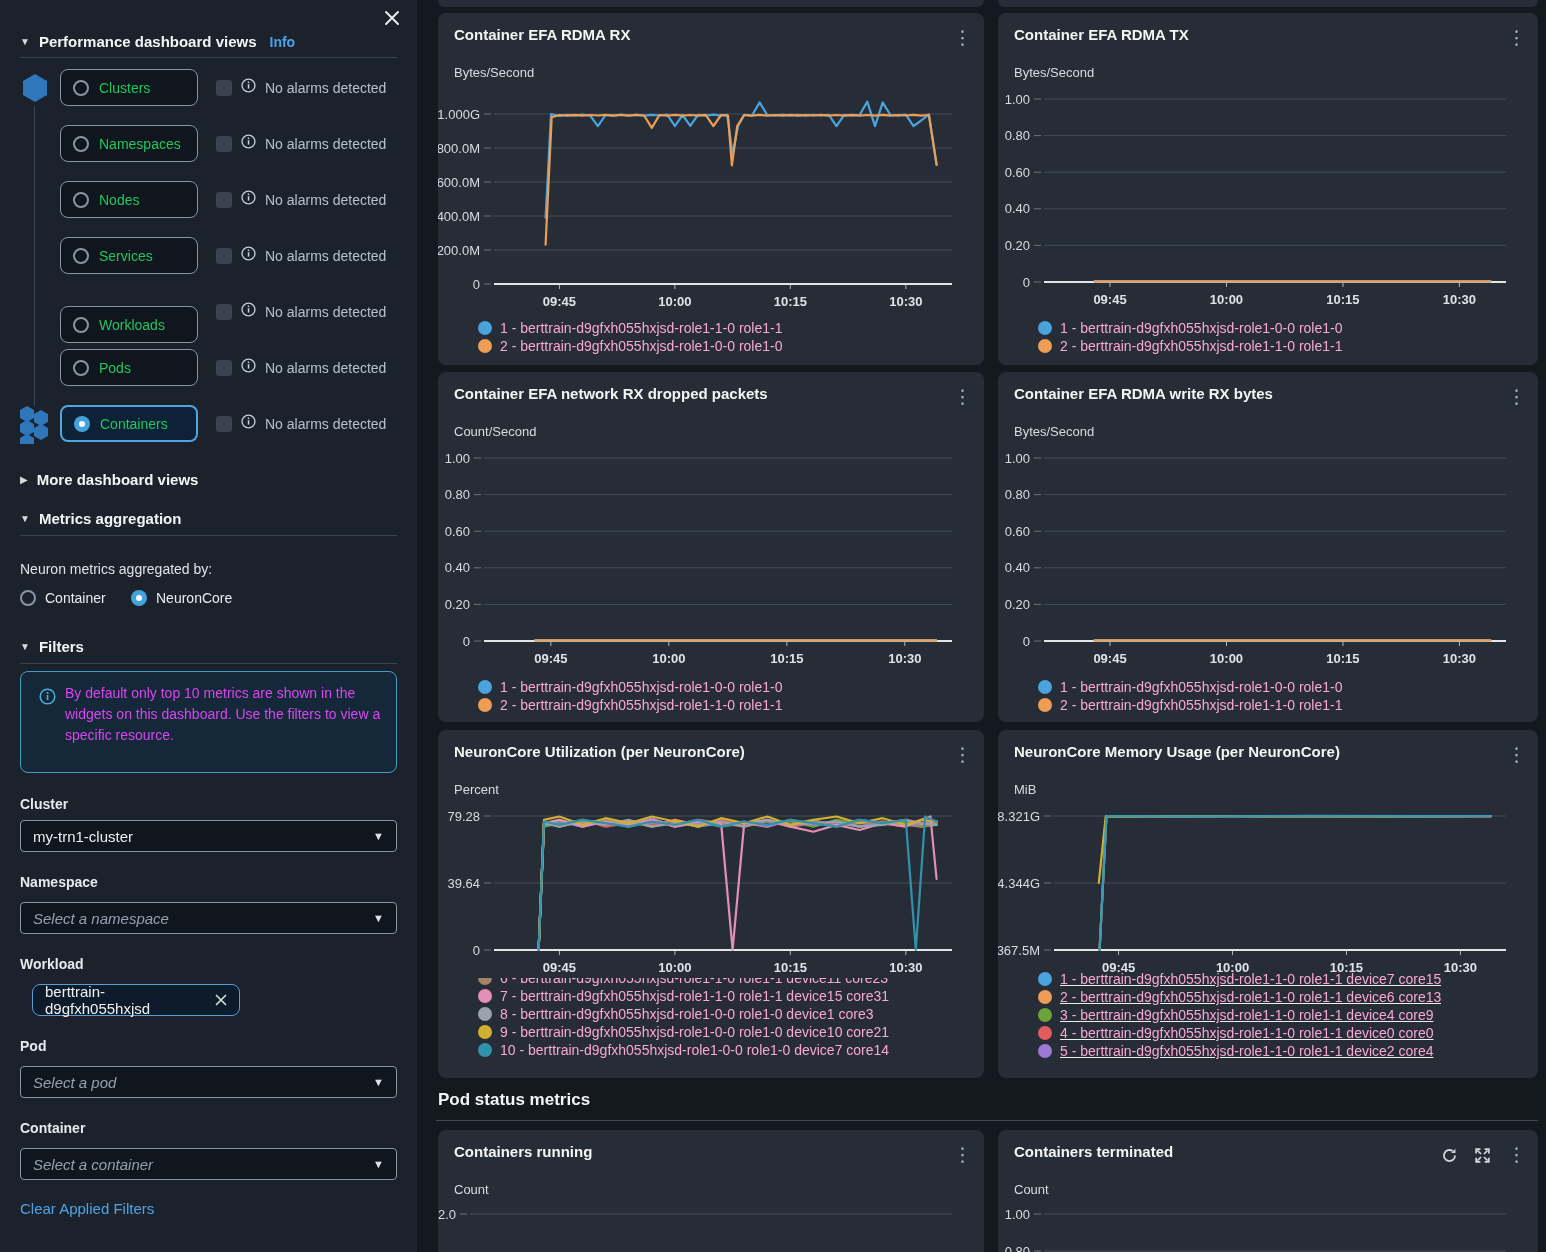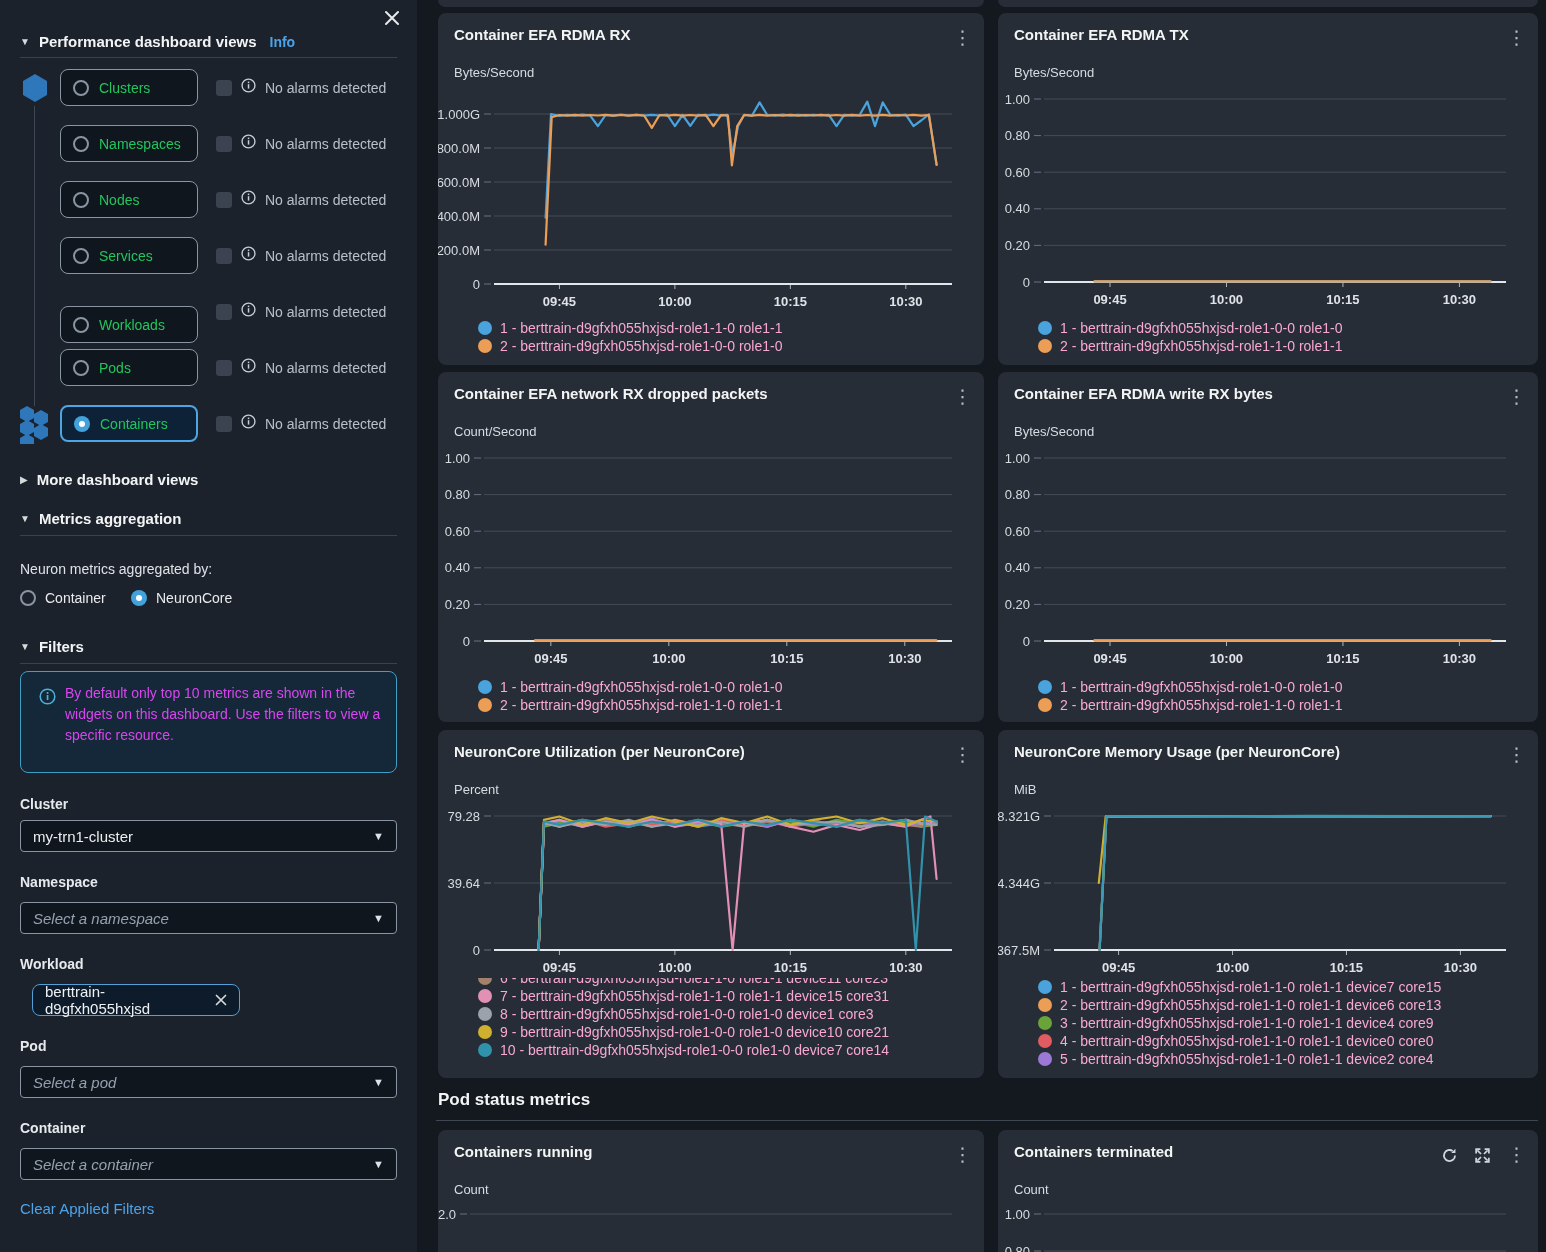--- a/index.html
+++ b/index.html
@@ -551,21 +551,21 @@
             <line x1="348.47058823529414" x2="348.47058823529414" y1="149" y2="153" stroke="#aeb6bf" stroke-width="1"></line>
             <text x="348.47058823529414" y="170" text-anchor="middle" fill="#dfe3e8" font-size="13" font-weight="bold">10:15</text>
             <line x1="462.4201680672269" x2="462.4201680672269" y1="149" y2="153" stroke="#aeb6bf" stroke-width="1"></line>
             <text x="462.4201680672269" y="170" text-anchor="middle" fill="#dfe3e8" font-size="13" font-weight="bold">10:30</text>
             <polyline points="101.6,148.0 108.4,14.4 348.5,14.0 492.8,14.4" fill="none" stroke="#e05c60" stroke-width="2.2" stroke-linejoin="round" stroke-linecap="round"></polyline>
             <polyline points="101.6,148.0 108.4,14.0 310.5,14.4 492.8,14.2" fill="none" stroke="#9d79d6" stroke-width="2.2" stroke-linejoin="round" stroke-linecap="round"></polyline>
             <polyline points="101.6,148.0 108.4,14.2 272.5,14.4 492.8,14.0" fill="none" stroke="#69a339" stroke-width="2.2" stroke-linejoin="round" stroke-linecap="round"></polyline>
             <polyline points="100.8,81.0 107.7,14.4 234.5,14.0 386.5,14.4 492.8,14.2" fill="none" stroke="#d0b02f" stroke-width="2.2" stroke-linejoin="round" stroke-linecap="round"></polyline>
             <polyline points="101.6,148.0 108.4,14.0 196.5,14.4 310.5,13.8 424.4,14.2 492.8,14.0" fill="none" stroke="#3a9ab5" stroke-width="2.2" stroke-linejoin="round" stroke-linecap="round"></polyline>
           </svg>
-          <div class="legend" style="top: 248px;">
+          <div class="legend" style="top: 240px; text-decoration: underline;">
             <div>
               <div class="leg-row">
                 <div class="dot" style="background: rgb(74, 163, 221);"></div>
                 <div class="t">1 - berttrain-d9gfxh055hxjsd-role1-1-0 role1-1 device7 core15</div>
               </div>
               <div class="leg-row">
                 <div class="dot" style="background: rgb(236, 157, 86);"></div>
                 <div class="t">2 - berttrain-d9gfxh055hxjsd-role1-1-0 role1-1 device6 core13</div>
               </div>
               <div class="leg-row">

